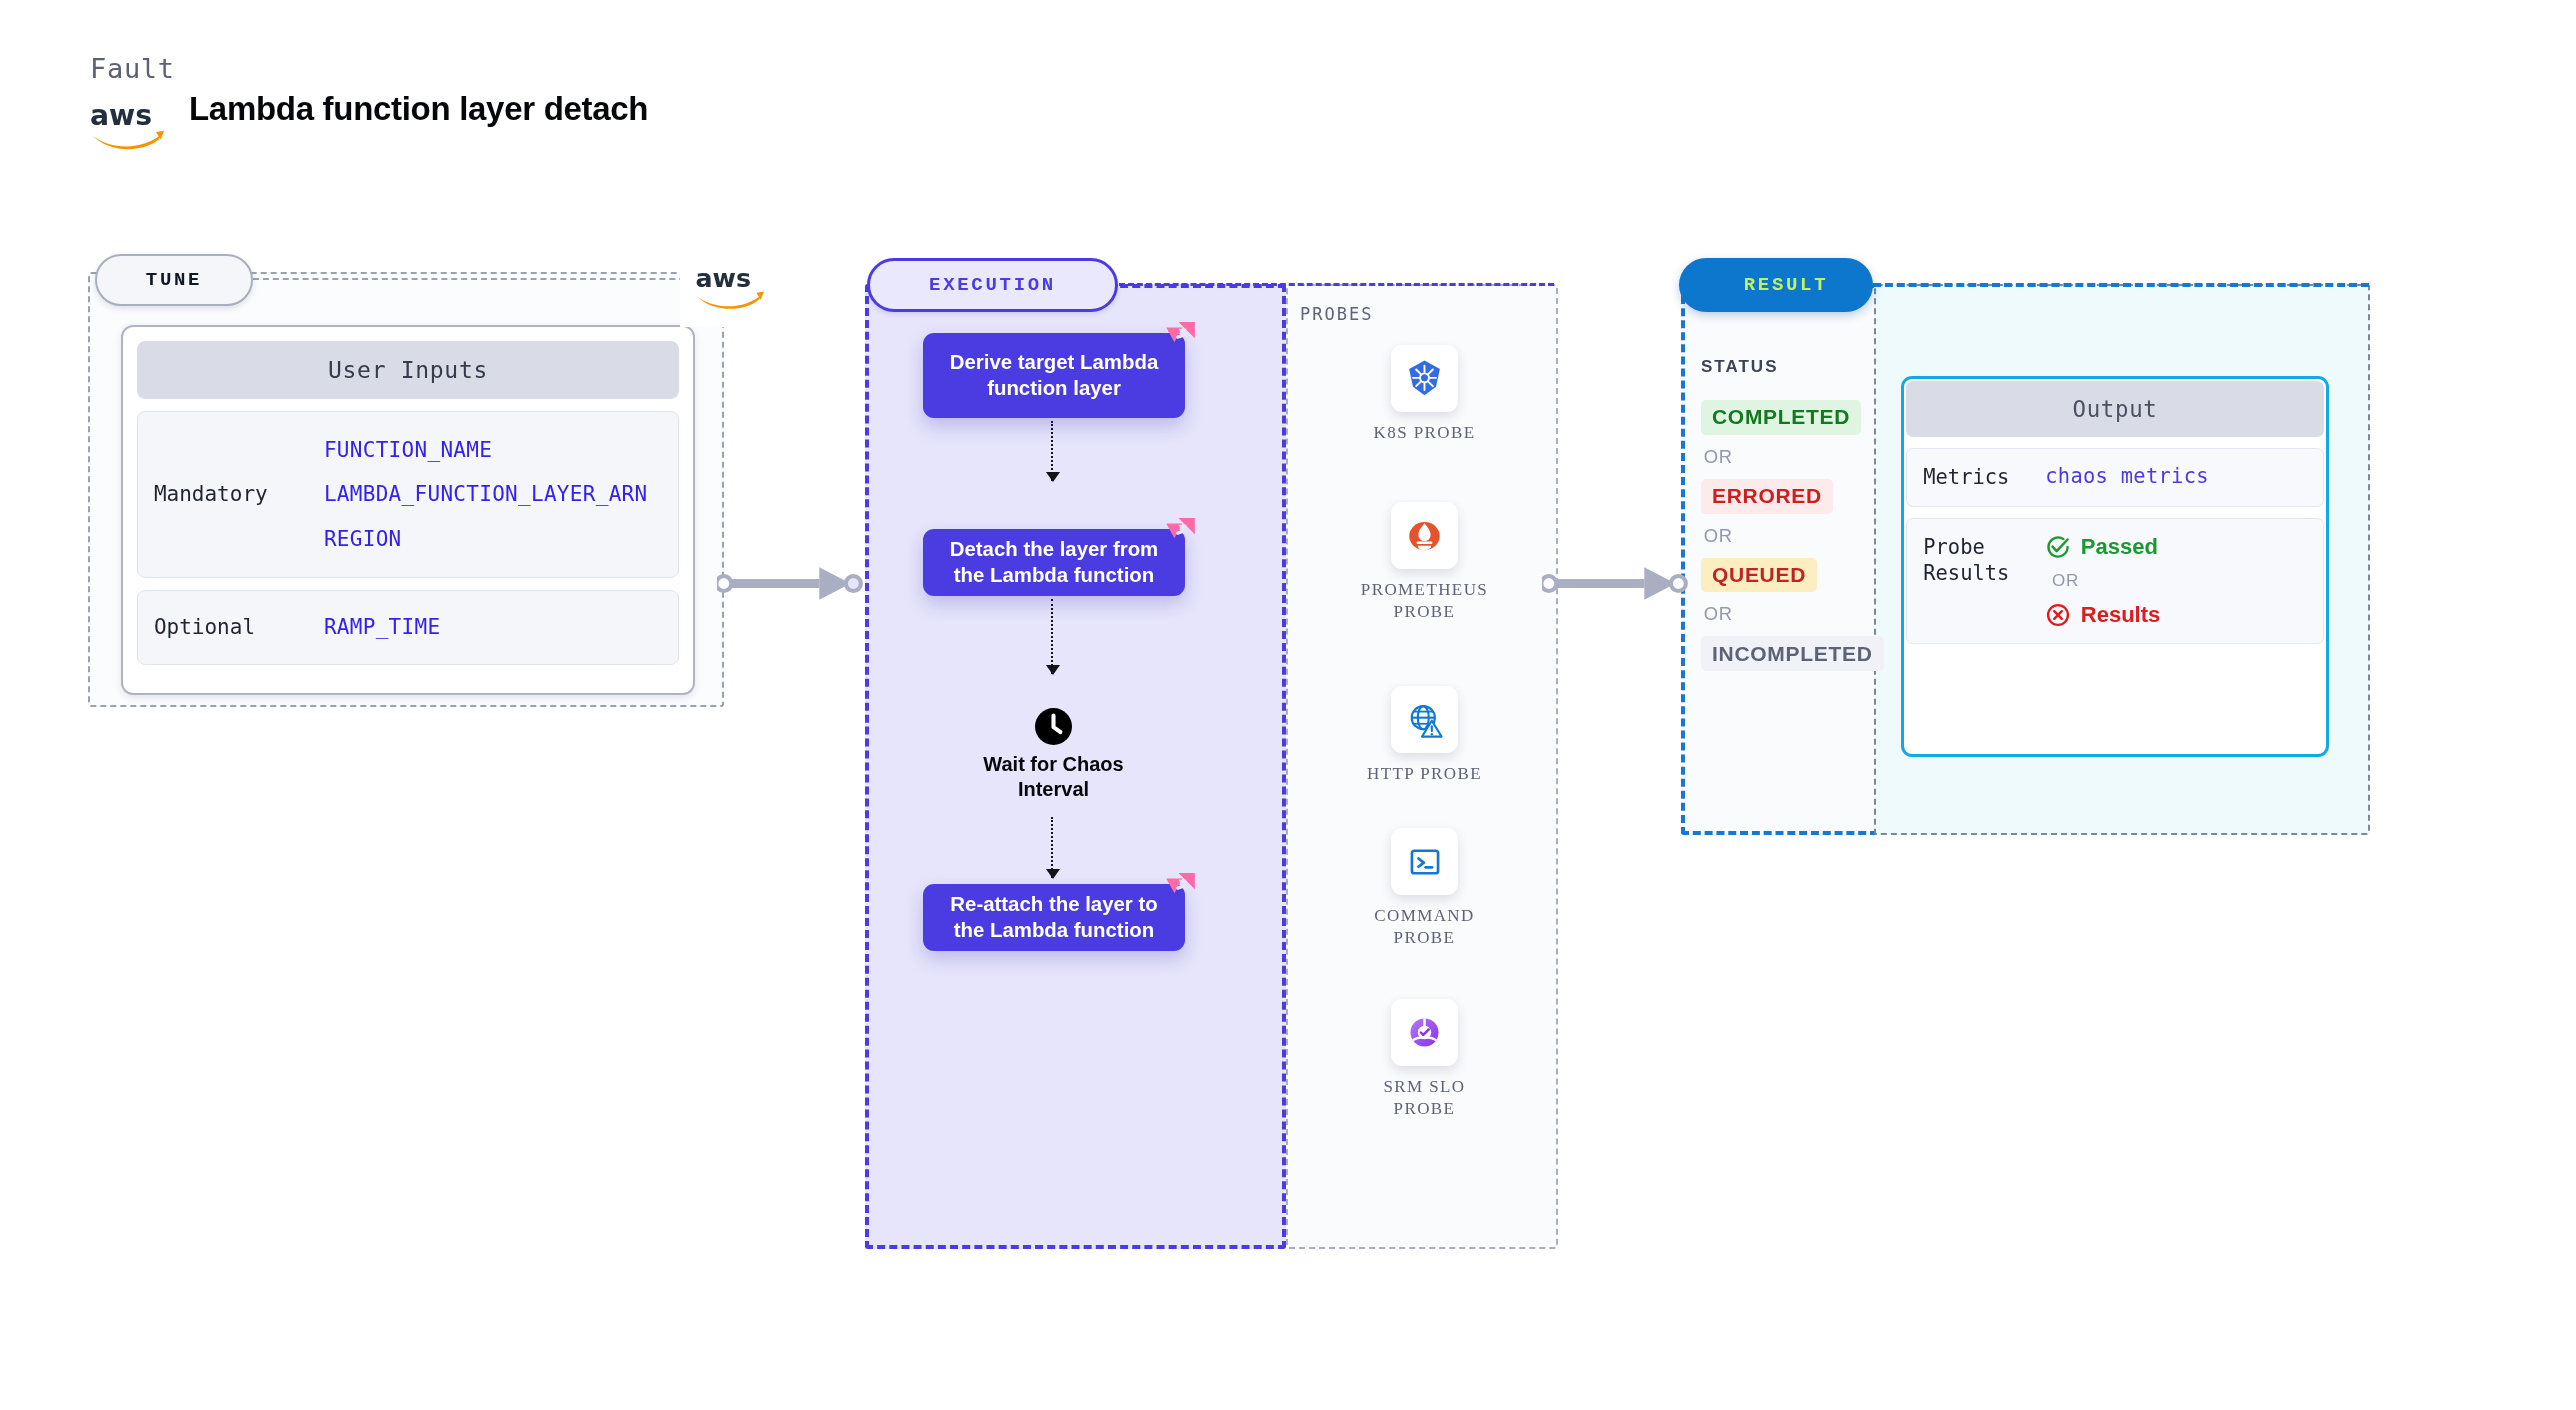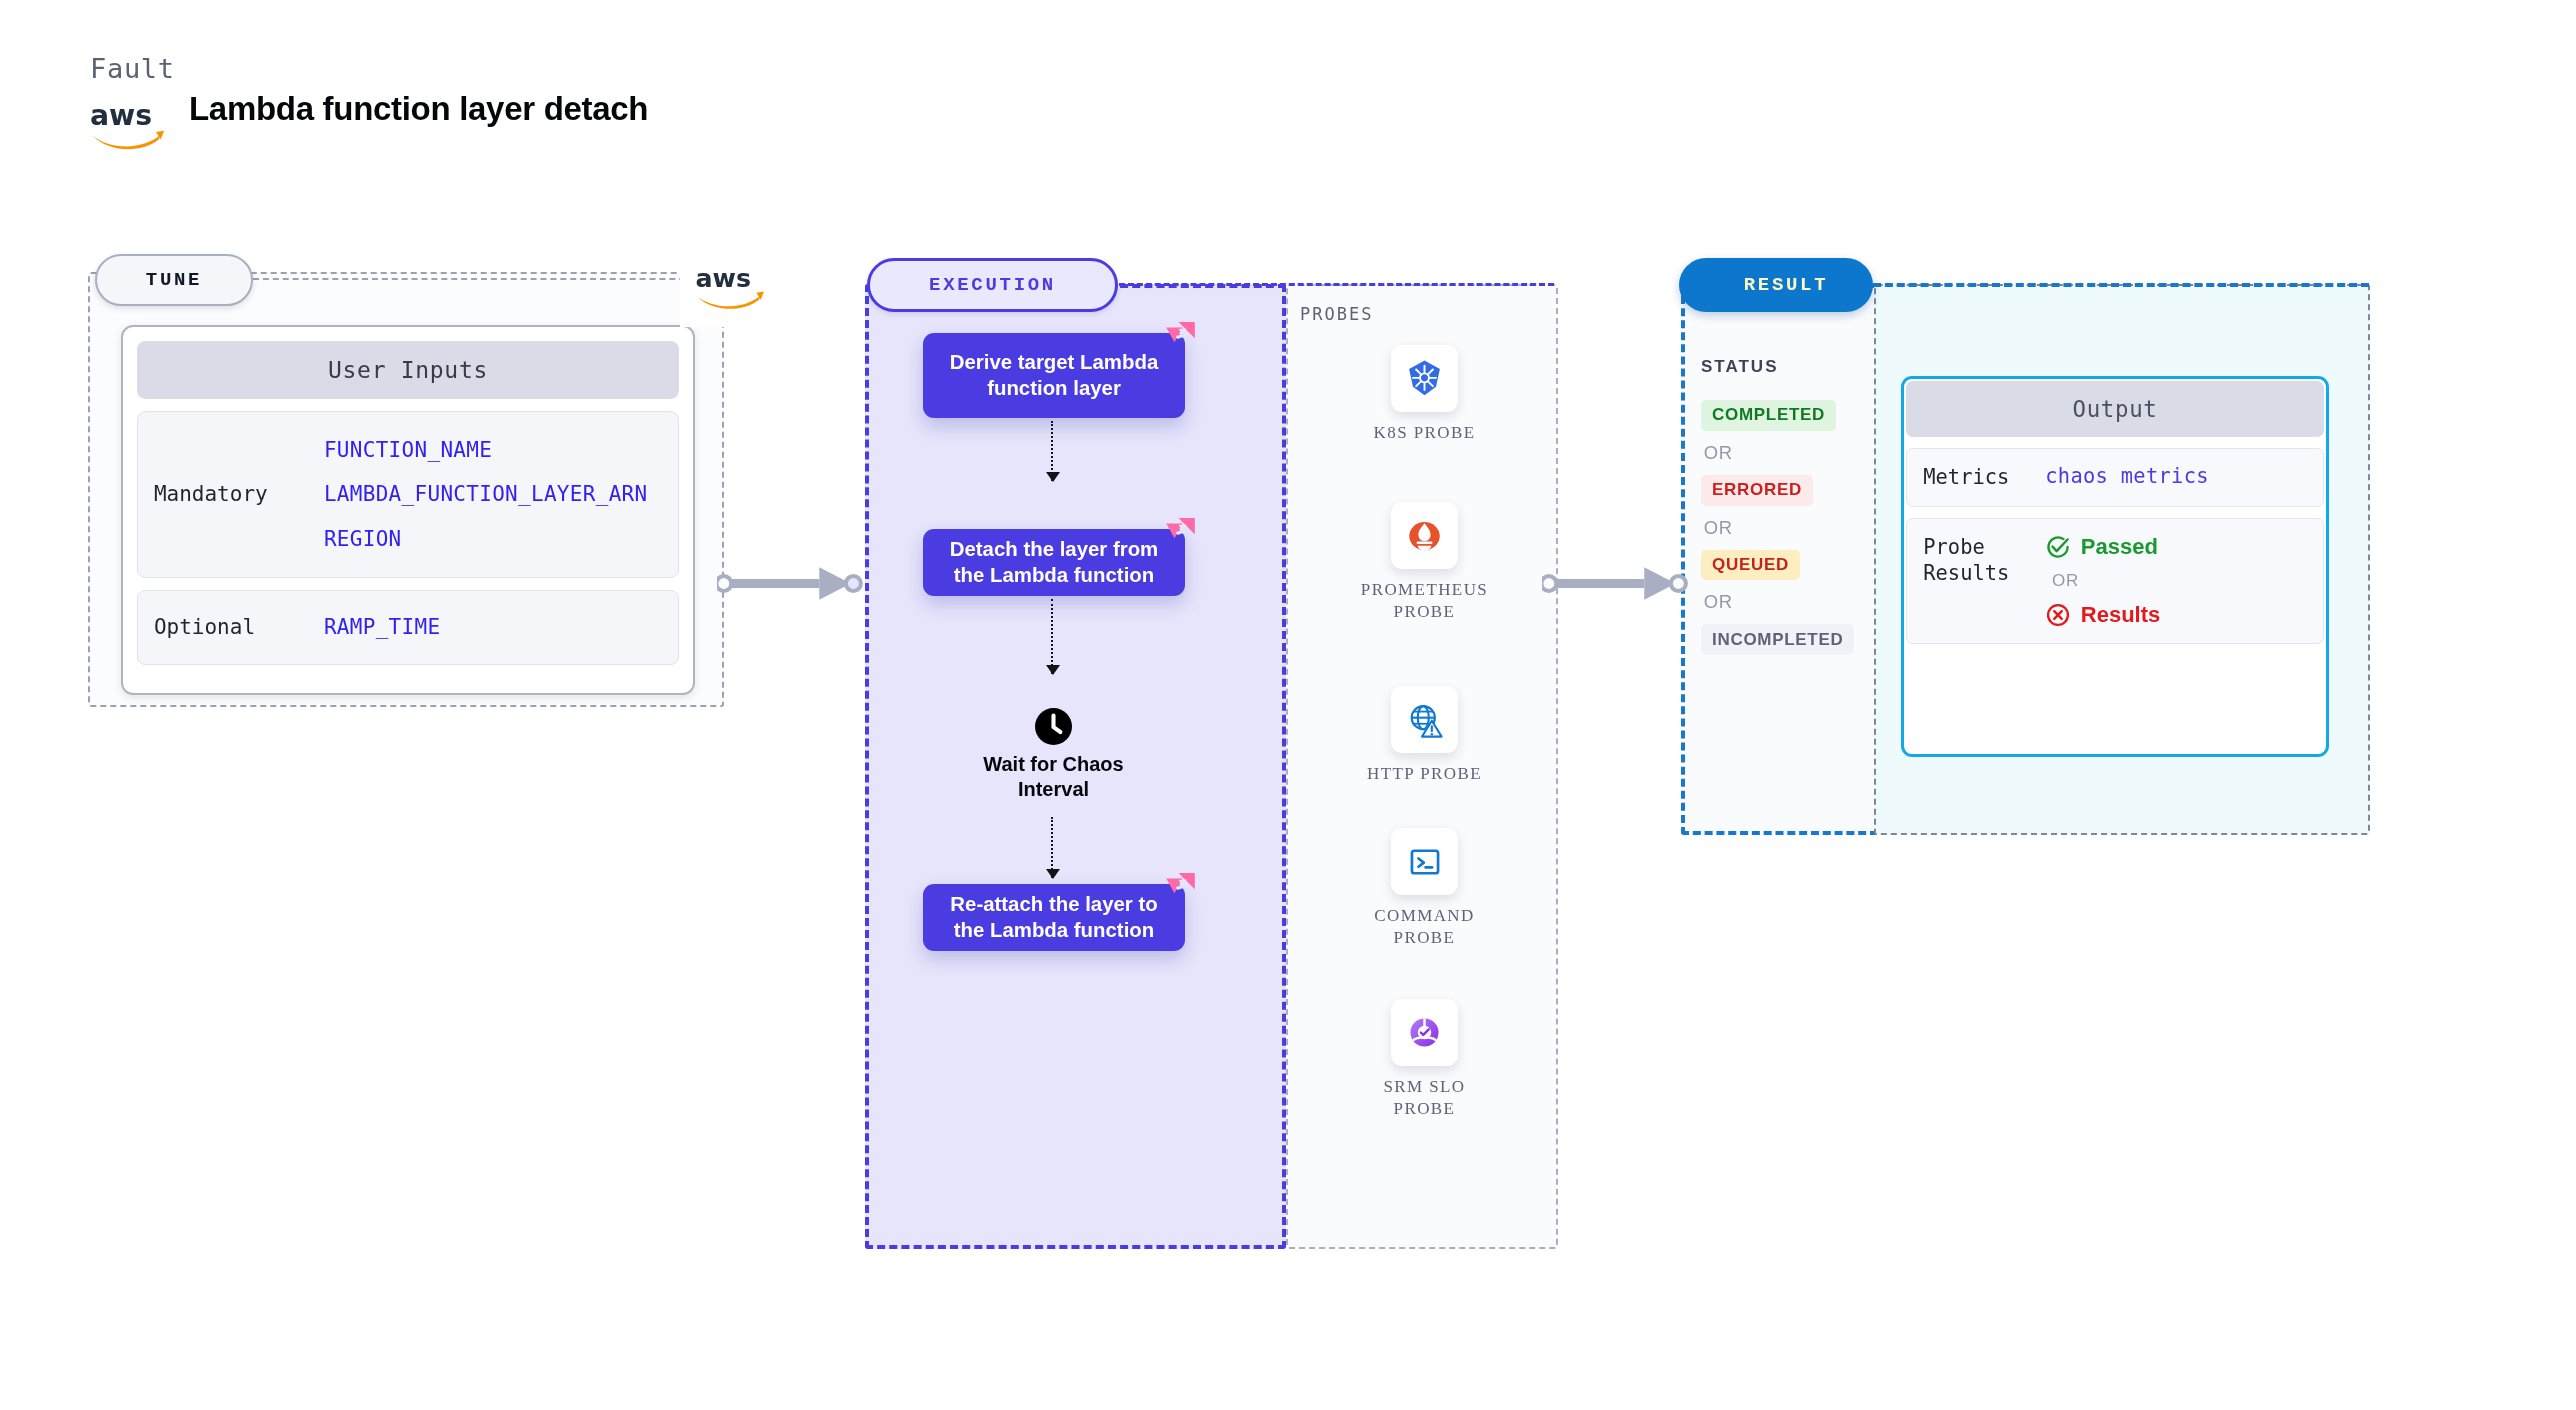--- a/index.html
+++ b/index.html
@@ -163,37 +163,37 @@
   #probe-4 { top: 999px; }
 
   
   #result-panel { left: 1681px; top: 284px; width: 197px; height: 551px; }
   #result-panel .panel-dash { border-width: 4.1px; border-color:#1878d0; background:#fafbfd; }
   #result-pill {
     left: 1679px; top: 258px; width: 194px; height: 54px;
     background: #0d77ce; border: none;
     box-shadow: 0 3.4px 9.5px rgba(10,70,140,.25);
   }
-  #result-pill .pill-label { color:#fef9c3;margin-left:20px; }
+  #result-pill .pill-label { color:#bef264;margin-left:20px; }
   .result-dash-line {
     position: absolute; left: 1873px; top: 283px; width: 496px; height: 0;
     border-top: 4.1px dashed #1878d0; z-index: 4;
   }
 
   #output-panel { left: 1874px; top: 284px; width: 496px; height: 551px; }
   #output-panel .panel-dash { border-width: 2.7px; border-color:#7e8798; border-left-style: dashed; background:#effafd; }
 
   .status-title {
     position: absolute; left: 1701px; top: 357px;
     font-size: 17px; font-weight: 700; color:#3c4354; letter-spacing: 2px; z-index:5;
   }
   .status-list { position: absolute; left: 1701px; top: 400px; width: 170px; z-index:5; }
   .status-chip {
     display:inline-block; padding: 5.4px 11px; border-radius: 4.8px;
-    font-size: 17px; font-weight: 700; letter-spacing: 0.7px;
+    font-size: 21px; font-weight: 700; letter-spacing: 0.7px;
   }
   .or-text { font-size: 18.4px; color: #9399ab; margin: 11px 0 11px 2.7px; letter-spacing: 0.7px; }
 
   .output-card {
     position: absolute; left: 1901px; top: 376px; width: 428px; height: 381px;
     background:#fff; border: 3.4px solid #13a8e8; border-radius: 11px;
     padding: 2px; z-index: 5;
   }
   .output-head {
     height: 56px; background: #d9dbe6; border-radius: 6.8px;

